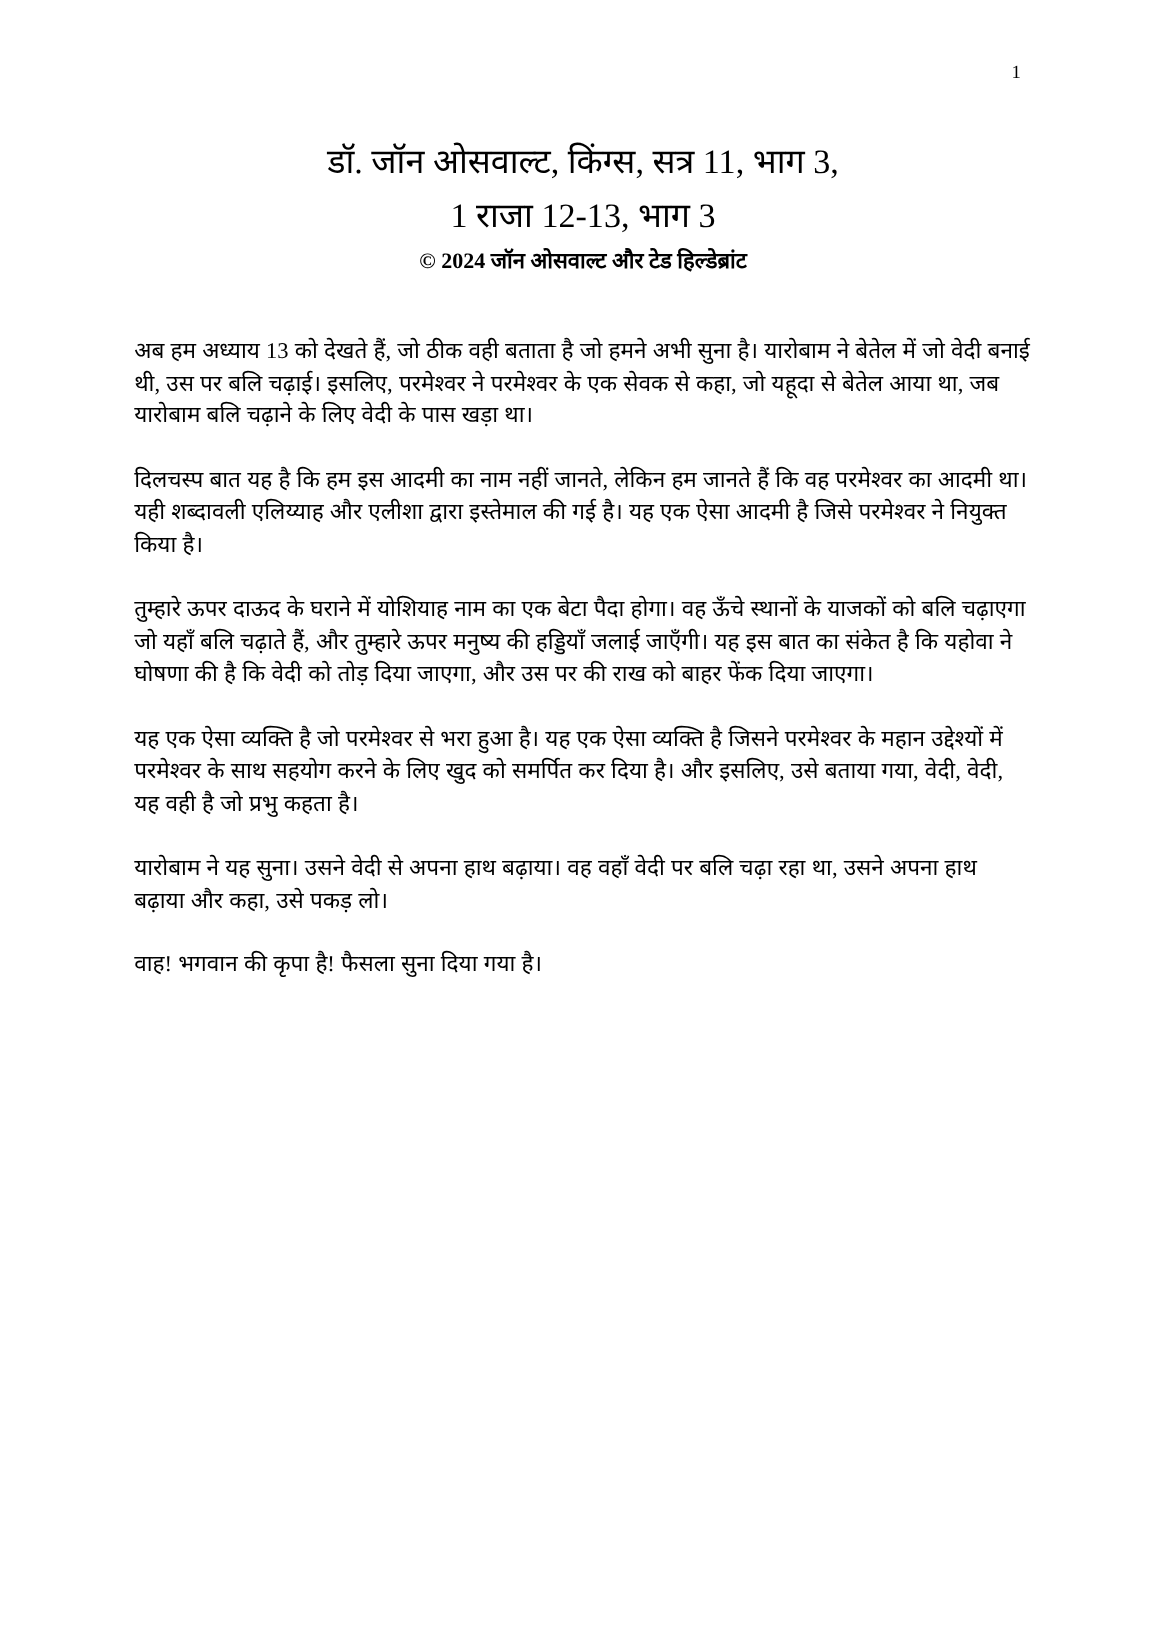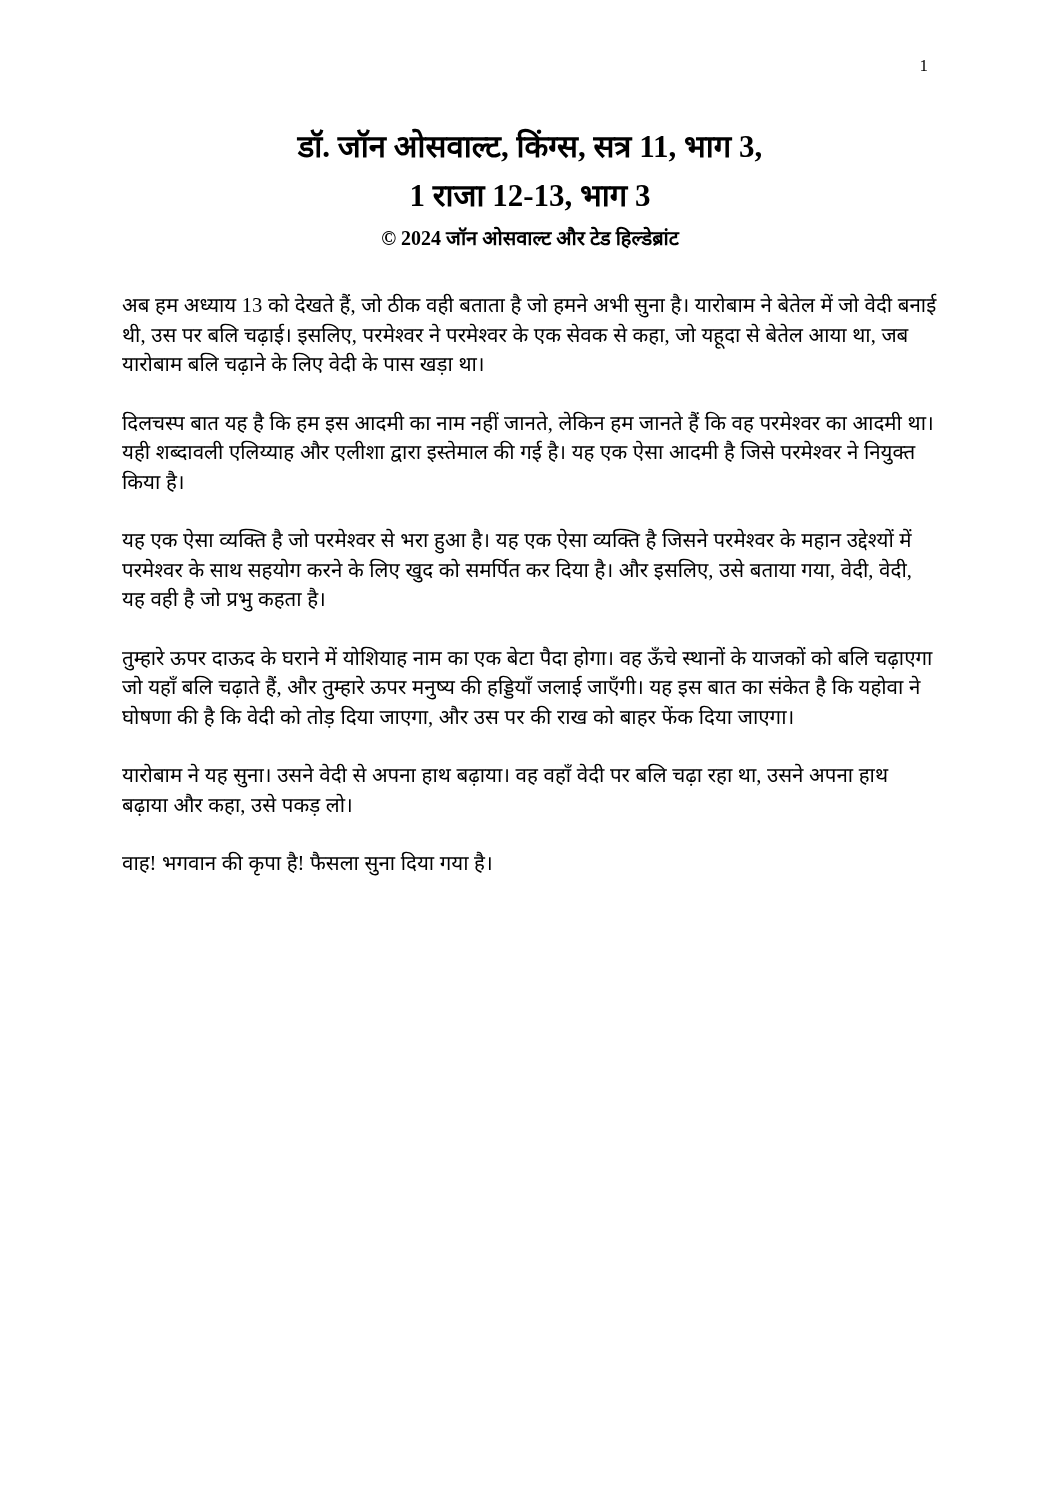--- a/index.html
+++ b/index.html
@@ -25,33 +25,33 @@
     padding-right: 10px;
   }
   .title-block {
     margin-top: 46px;
     text-align: center;
   }
   .doc-title {
     margin: 0;
     font-size: 31px;
     line-height: 49px;
-    font-weight: bold;
+    font-weight: normal;
   }
   .title-line {
     display: block;
   }
   .copyright {
     margin-top: 3px;
     font-size: 20px;
     line-height: 30px;
     font-weight: bold;
   }
   .body-text {
-    margin-top: 38px;
+    margin-top: 52px;
   }
   .body-text p {
     margin: 0 0 29px 0;
     font-size: 20.5px;
     line-height: 29.5px;
     text-align: left;
     word-spacing: 0.5px;
   }
 </style>
 </head>
@@ -65,19 +65,19 @@
     <h1 class="doc-title">
       <span class="title-line">डॉ. जॉन ओसवाल्ट, किंग्स, सत्र 11, भाग 3,</span>
       <span class="title-line">1 राजा 12-13, भाग 3</span>
     </h1>
     <div class="copyright">© 2024 जॉन ओसवाल्ट और टेड हिल्डेब्रांट</div>
   </header>
 
   <main class="body-text">
     <p>अब हम अध्याय 13 को देखते हैं, जो ठीक वही बताता है जो हमने अभी सुना है। यारोबाम ने बेतेल में जो वेदी बनाई थी, उस पर बलि चढ़ाई। इसलिए, परमेश्वर ने परमेश्वर के एक सेवक से कहा, जो यहूदा से बेतेल आया था, जब यारोबाम बलि चढ़ाने के लिए वेदी के पास खड़ा था।</p>
     <p>दिलचस्प बात यह है कि हम इस आदमी का नाम नहीं जानते, लेकिन हम जानते हैं कि वह परमेश्वर का आदमी था। यही शब्दावली एलिय्याह और एलीशा द्वारा इस्तेमाल की गई है। यह एक ऐसा आदमी है जिसे परमेश्वर ने नियुक्त किया है।</p>
+    <p>तुम्हारे ऊपर दाऊद के घराने में योशियाह नाम का एक बेटा पैदा होगा। वह ऊँचे स्थानों के याजकों को बलि चढ़ाएगा जो यहाँ बलि चढ़ाते हैं, और तुम्हारे ऊपर मनुष्य की हड्डियाँ जलाई जाएँगी। यह इस बात का संकेत है कि यहोवा ने घोषणा की है कि वेदी को तोड़ दिया जाएगा, और उस पर की राख को बाहर फेंक दिया जाएगा।</p>
     <p>यह एक ऐसा व्यक्ति है जो परमेश्वर से भरा हुआ है। यह एक ऐसा व्यक्ति है जिसने परमेश्वर के महान उद्देश्यों में परमेश्वर के साथ सहयोग करने के लिए खुद को समर्पित कर दिया है। और इसलिए, उसे बताया गया, वेदी, वेदी, यह वही है जो प्रभु कहता है।</p>
-    <p>तुम्हारे ऊपर दाऊद के घराने में योशियाह नाम का एक बेटा पैदा होगा। वह ऊँचे स्थानों के याजकों को बलि चढ़ाएगा जो यहाँ बलि चढ़ाते हैं, और तुम्हारे ऊपर मनुष्य की हड्डियाँ जलाई जाएँगी। यह इस बात का संकेत है कि यहोवा ने घोषणा की है कि वेदी को तोड़ दिया जाएगा, और उस पर की राख को बाहर फेंक दिया जाएगा।</p>
     <p>यारोबाम ने यह सुना। उसने वेदी से अपना हाथ बढ़ाया। वह वहाँ वेदी पर बलि चढ़ा रहा था, उसने अपना हाथ बढ़ाया और कहा, उसे पकड़ लो।</p>
     <p>वाह! भगवान की कृपा है! फैसला सुना दिया गया है।</p>
   </main>
 
 </div>
 
 </body></html>

